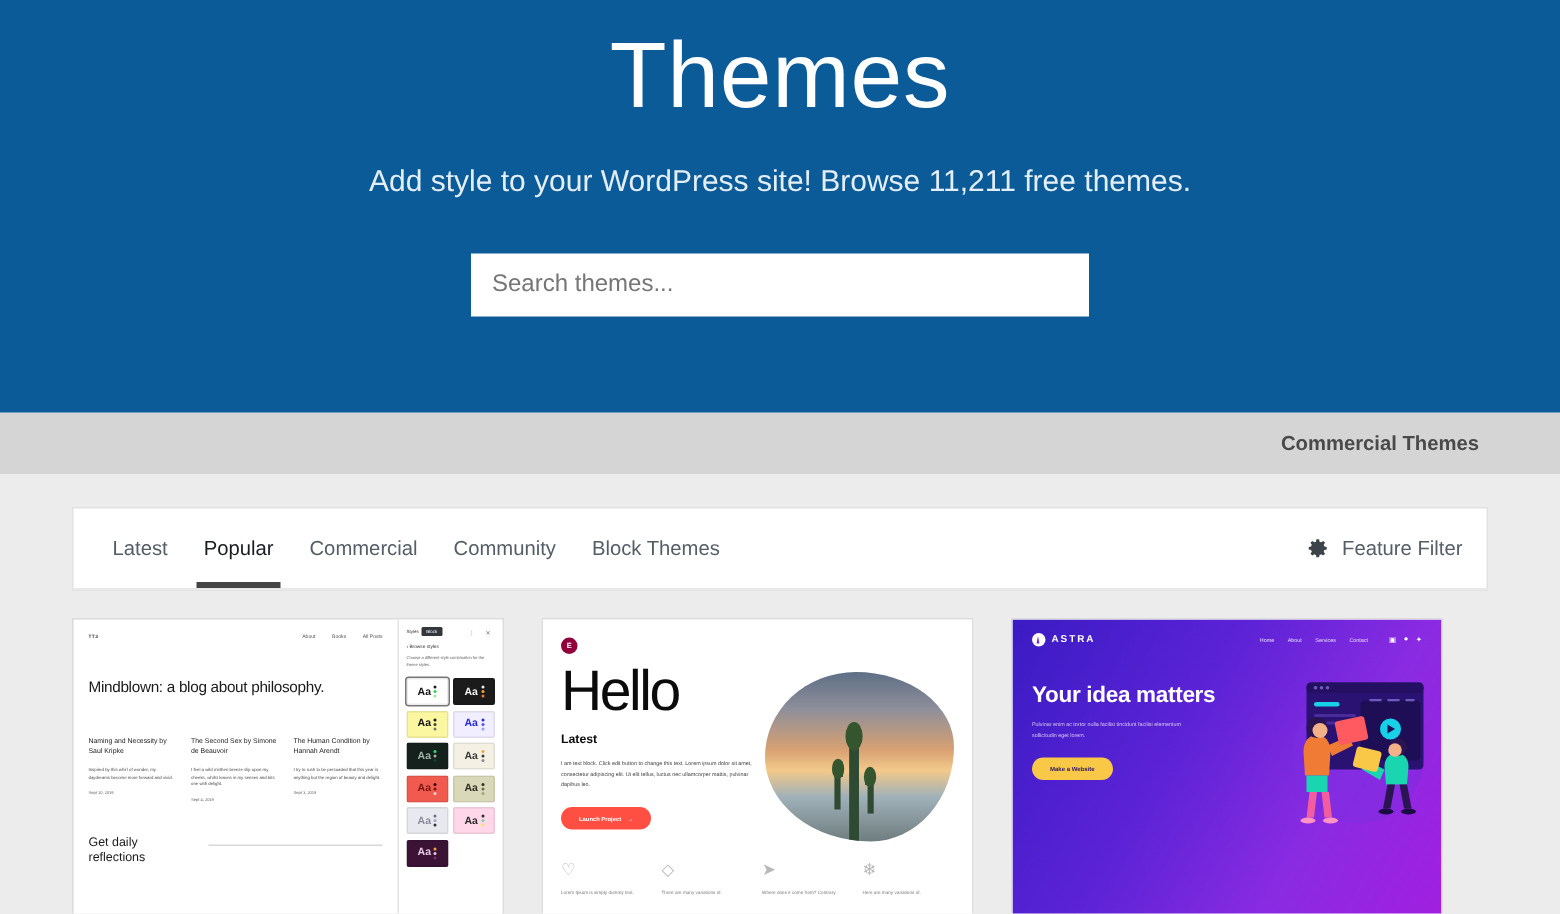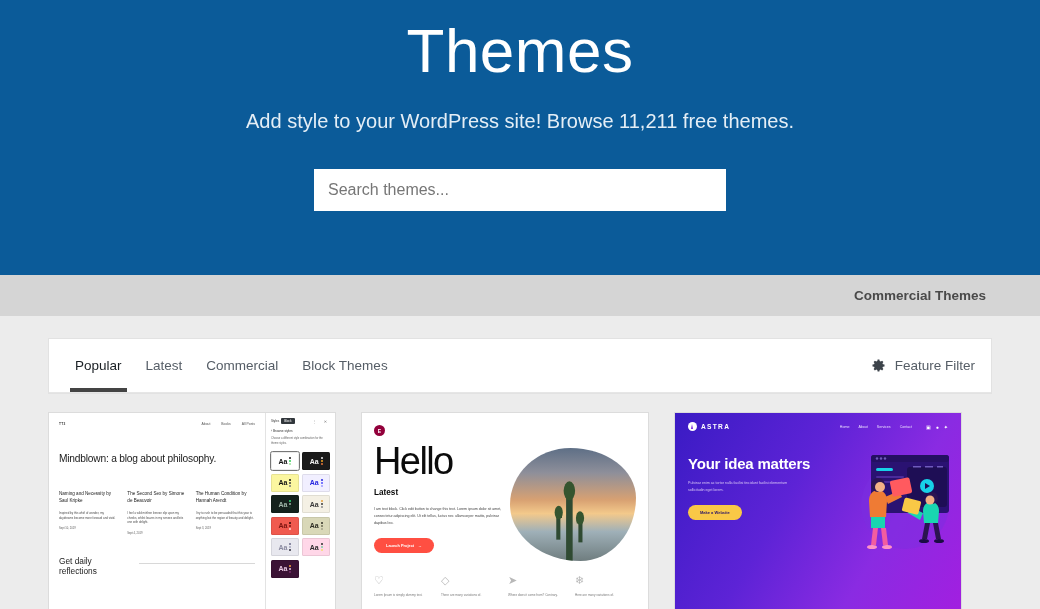--- a/index.html
+++ b/index.html
@@ -256,23 +256,24 @@
 
 <div class="subnav">
   <a href="#">Commercial Themes</a>
 </div>
 
 <div class="content">
 
   <div class="panel">
     <div class="tabs-row">
       <div class="tabs">
+        <a class="tab" href="#">Latest</a>
         <a class="tab active" href="#">Popular</a>
-        <a class="tab" href="#">Latest</a>
         <a class="tab" href="#">Commercial</a>
+        <a class="tab" href="#">Community</a>
         <a class="tab" href="#">Block Themes</a>
       </div>
       <div class="filter-btn">
         <span class="gear">
           <svg viewBox="0 0 20 20" width="15" height="15" fill="#3c434a">
             <path d="M10 6.5a3.5 3.5 0 100 7 3.5 3.5 0 000-7zm0 5.5a2 2 0 110-4 2 2 0 010 4z"></path>
             <path d="M18 11.2v-2.4l-2.1-.35a6.1 6.1 0 00-.62-1.5l1.23-1.73-1.7-1.7-1.74 1.23a6.1 6.1 0 00-1.49-.62L11.2 2H8.8l-.36 2.13c-.53.14-1.03.35-1.49.62L5.2 3.52l-1.7 1.7 1.24 1.73c-.27.46-.48.97-.62 1.5L2 8.8v2.4l2.12.35c.14.53.35 1.04.62 1.5L3.5 14.8l1.7 1.7 1.74-1.23c.46.27.96.48 1.49.62L8.8 18h2.4l.36-2.11c.53-.14 1.03-.35 1.49-.62l1.74 1.23 1.7-1.7-1.23-1.74c.27-.46.48-.96.62-1.49L18 11.2z"></path>
           </svg>
         </span>
         <span>Feature Filter</span>

